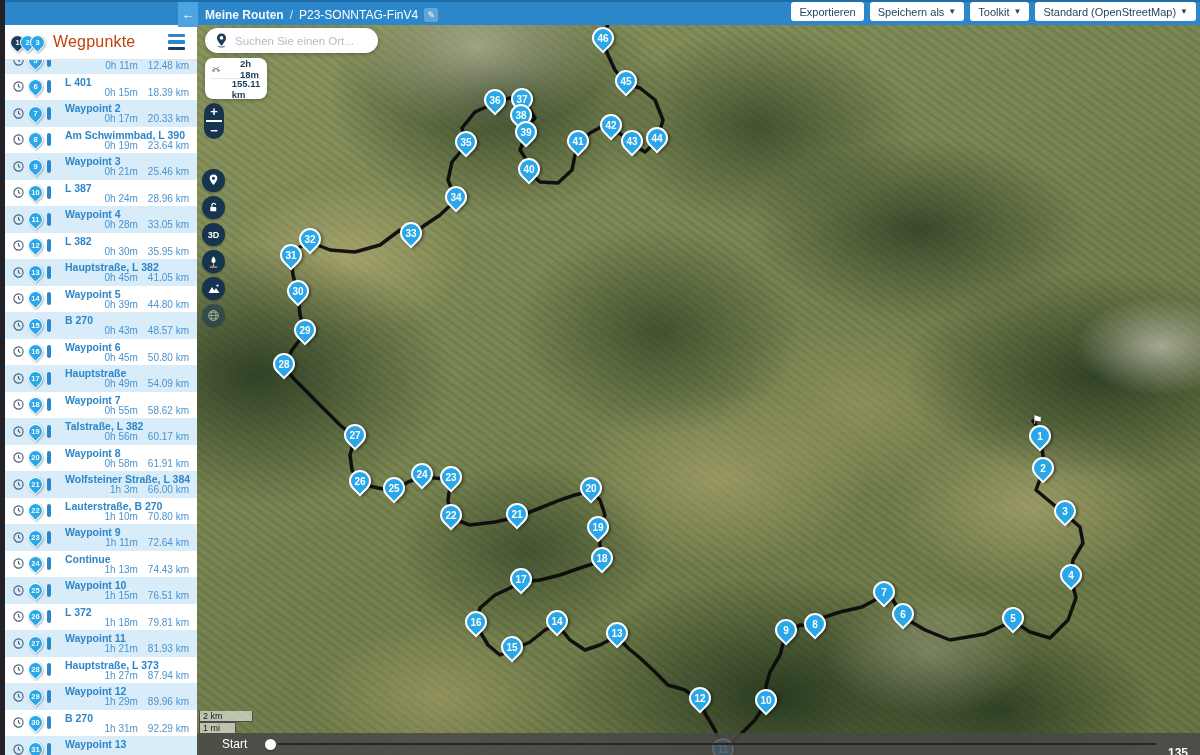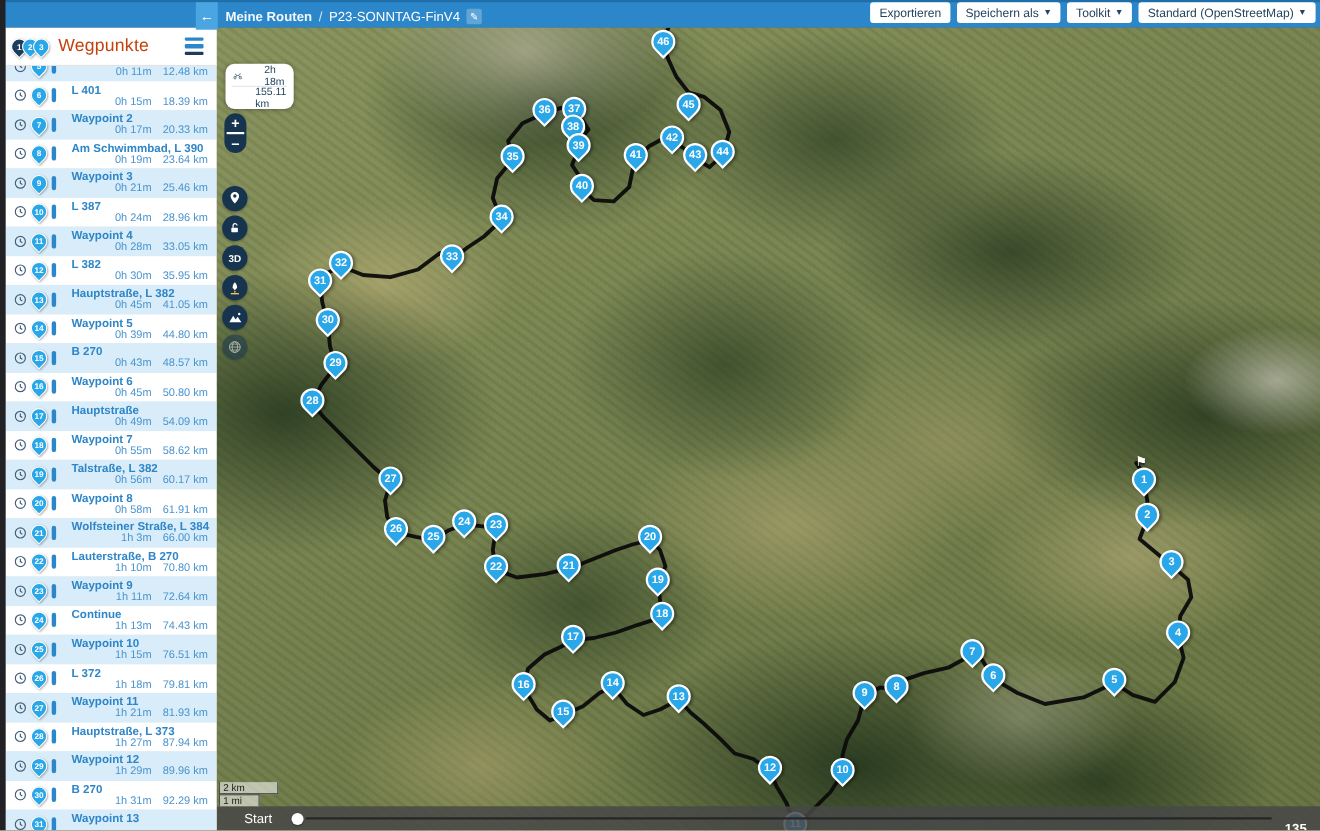--- a/index.html
+++ b/index.html
@@ -80,21 +80,21 @@
   .pin .num { position:absolute; inset:0; display:flex; align-items:center; justify-content:center; color:#fff; font-size:10px; font-weight:bold; }
   .pin .flag { position:absolute; left:3px; top:-12px; color:#fff; font-size:12px; text-shadow:0 1px 2px rgba(0,0,0,.6); }
 
   
   .searchbox { position:absolute; left:8px; top:3px; width:173px; height:25px; background:#fff; border-radius:17px; box-shadow:0 1px 4px rgba(0,0,0,.3); display:flex; align-items:center; padding:0 10px; gap:7px; z-index:20; }
   .searchbox input { border:none; outline:none; flex:1; min-width:0; font-size:11.5px; color:#333; font-family:"Liberation Sans",sans-serif; background:transparent; }
   .searchbox input::placeholder { color:#b4bcc3; }
 
   
   .infobox { position:absolute; left:8px; top:33px; width:62px; background:#fff; border-radius:8px; box-shadow:0 1px 4px rgba(0,0,0,.3); z-index:20; padding:2px 0; }
-  .info-row { height:17px; display:flex; align-items:center; gap:20px; padding:0 7px; color:#1c3e5c; font-size:9.5px; font-weight:normal; }
+  .info-row { height:17px; display:flex; align-items:center; gap:20px; padding:0 7px; color:#1c3e5c; font-size:9.5px; font-weight:bold;justify-content:center; }
   .info-div { height:1px; background:#e2e6e9; margin:1px 6px; }
 
   
   .zoom-pill { position:absolute; left:7px; top:78px; width:20px; height:36px; background:#17344f; border-radius:10px; z-index:20; display:flex; flex-direction:column; }
   .zoom-pill .zbtn { flex:1; color:#fff; font-size:13px; font-weight:bold; display:flex; align-items:center; justify-content:center; cursor:pointer; line-height:1; }
   .zoom-pill .zdiv { height:2px; background:#fff; margin:0 2px; }
   .ctl { position:absolute; left:5px; width:23px; height:23px; background:#17344f; border-radius:50%; z-index:20; display:flex; align-items:center; justify-content:center; color:#fff; cursor:pointer; font-size:9px; font-weight:bold; box-shadow:0 1px 2px rgba(0,0,0,.3); }
   .ctl svg { display:block; }
   .ctl.dim { opacity:.55; }
 
@@ -874,30 +874,37 @@
           <div class="num">42</div>
         </div>
         <div class="pin" style="left: 424px; top: 105px;">
           <div class="body" style="background: rgb(41, 167, 233);"></div>
           <div class="num">43</div>
         </div>
         <div class="pin" style="left: 449px; top: 102px;">
           <div class="body" style="background: rgb(41, 167, 233);"></div>
           <div class="num">44</div>
         </div>
-        <div class="pin" style="left: 418px; top: 59px;">
+        <div class="pin" style="left: 418px; top: 45px;">
           <div class="body" style="background: rgb(41, 167, 233);"></div>
           <div class="num">45</div>
         </div>
         <div class="pin" style="left: 395px; top: 2px;">
           <div class="body" style="background: rgb(41, 167, 233);"></div>
           <div class="num">46</div>
         </div>
       </div>
 
+    <div class="searchbox">
+      <svg width="13" height="15" viewBox="0 0 24 28">
+        <path d="M12 1 C7 1 3.5 4.7 3.5 9.2 c0 5.5 8.5 14.5 8.5 14.5 s8.5 -9 8.5 -14.5 C20.5 4.7 17 1 12 1 z M12 12.5 a3.4 3.4 0 1 1 0 -6.8 a3.4 3.4 0 0 1 0 6.8 z" fill="#1c3e5c"></path>
+        <path d="M6 25 q6 3 12 0" stroke="#1c3e5c" stroke-width="1.6" fill="none"></path>
+      </svg>
+      <input type="text" placeholder="Suchen Sie einen Ort..." style="">
+    </div>
 
     <div class="infobox">
       <div class="info-row">
         <svg width="13" height="10" viewBox="0 0 26 20">
           <circle cx="5" cy="15" r="3.6" fill="none" stroke="#1c3e5c" stroke-width="1.8"></circle>
           <circle cx="21" cy="15" r="3.6" fill="none" stroke="#1c3e5c" stroke-width="1.8"></circle>
           <path d="M5 15 l5 -6 h6 l5 6 M10 9 l-2 -4 h-3 M16 9 l3 -5 h3" stroke="#1c3e5c" stroke-width="1.8" fill="none"></path>
         </svg>
         <span>2h 18m</span>
       </div>

